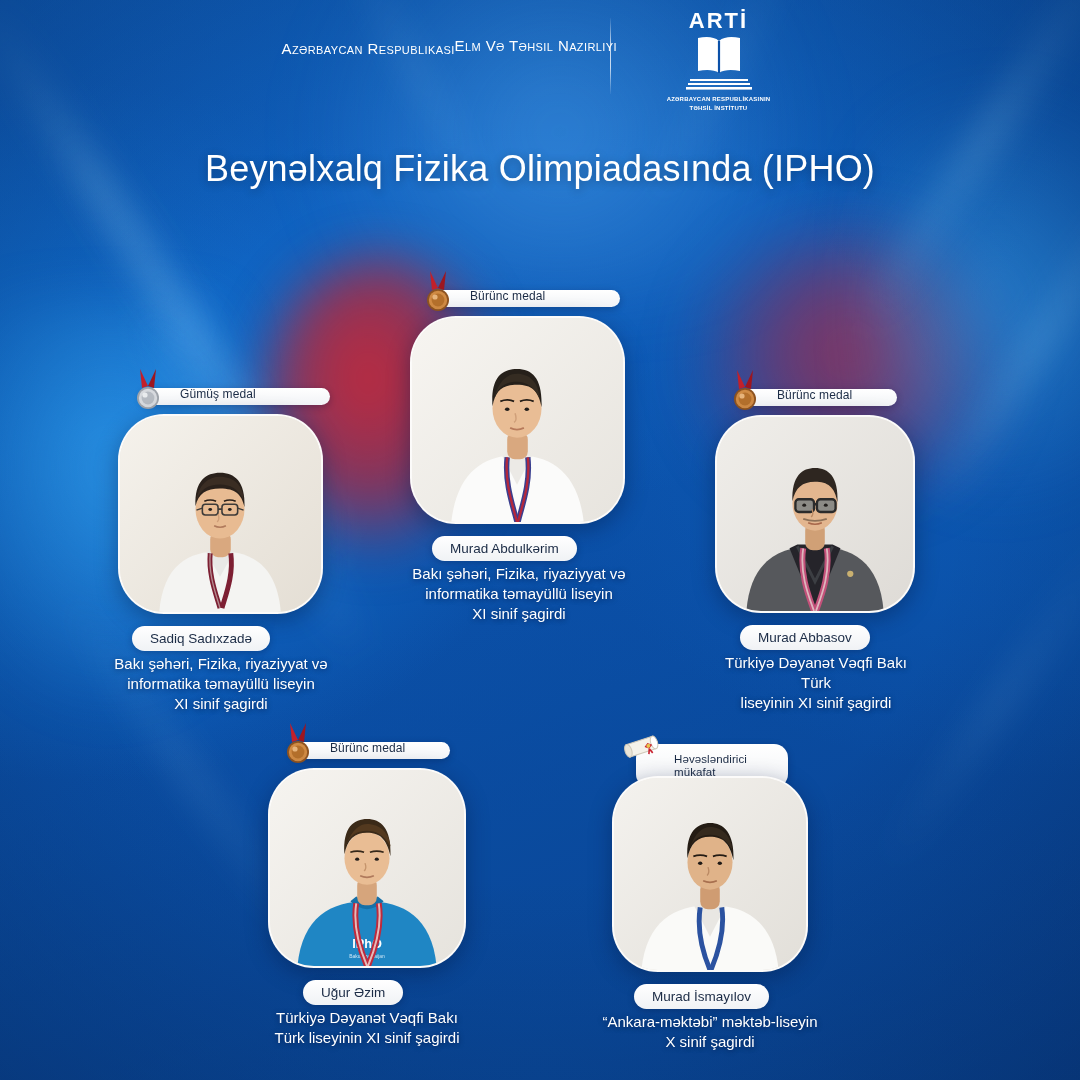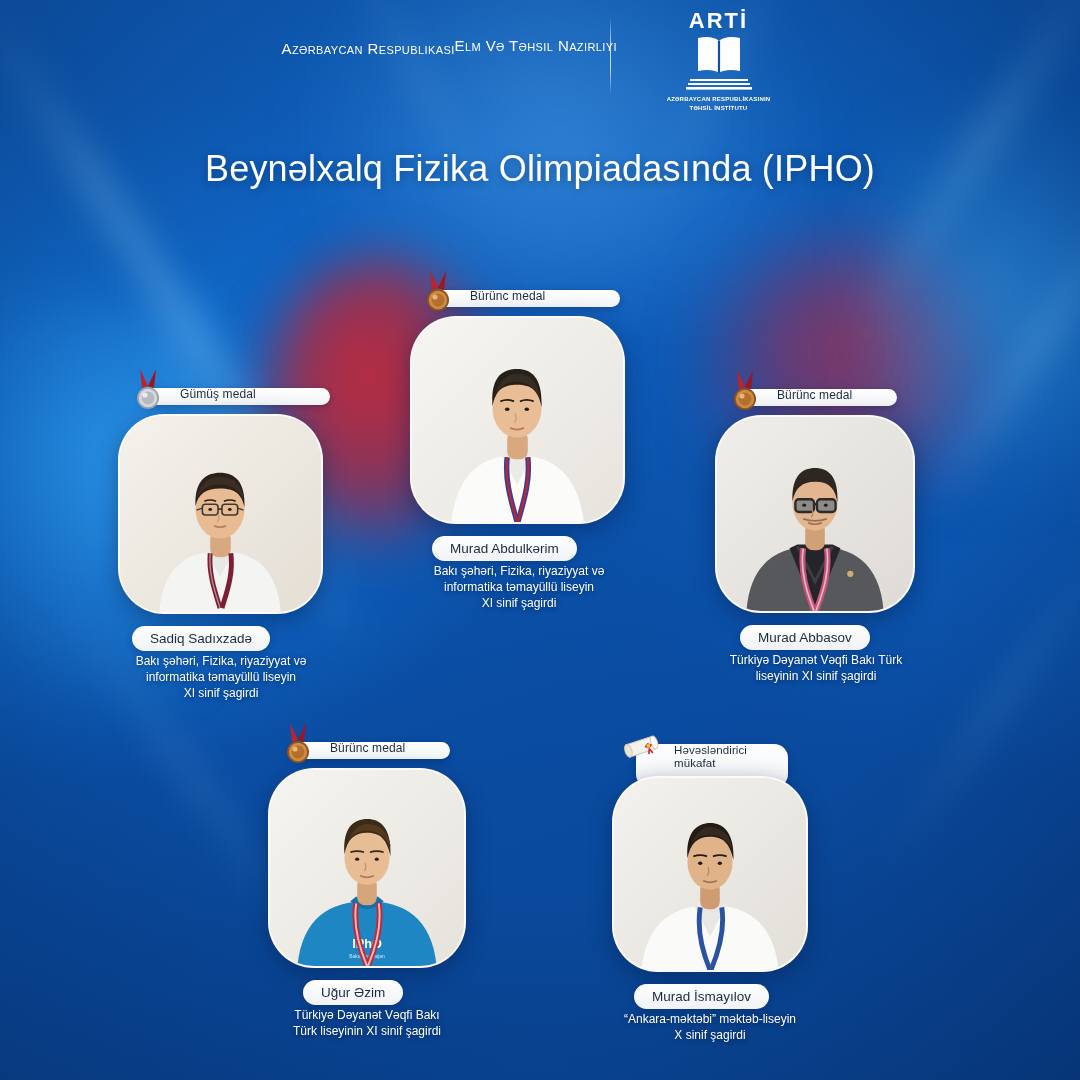--- a/index.html
+++ b/index.html
@@ -147,21 +147,21 @@
     box-shadow: 0 2px 7px rgba(0,15,50,.28);
     padding: 0 16px 0 40px;
     white-space: nowrap;
   }
   .medal-pill .label {
     color: #1b2b45;
     font-size: 12px;
     letter-spacing: .1px;
     line-height: 1.12;
   }
-  .pill-two { height: 44px; align-items: flex-start; }
+  .pill-two { height: 44px; align-items: center; }
   .pill-two .label { font-size: 11.5px; white-space: normal; }
 
   .medal-ico {
     position: absolute;
     left: -14px; top: -21px;
     width: 44px; height: 52px;
     pointer-events: none;
   }
 
   
@@ -173,21 +173,21 @@
     box-shadow: 0 2px 7px rgba(0,15,50,.26);
     padding: 8px 18px;
     color: #1b2b45;
     font-size: 13.5px;
     white-space: nowrap;
   }
   .desc {
     position: absolute;
     text-align: center;
     color: #ffffff;
-    font-size: 12px;
+    font-size: 15px;
     line-height: 1.32;
     text-shadow: 0 1px 5px rgba(0,10,40,.5);
     white-space: pre-line;
   }
 </style>
 </head>
 <body>
 
 <div id="poster">
 

